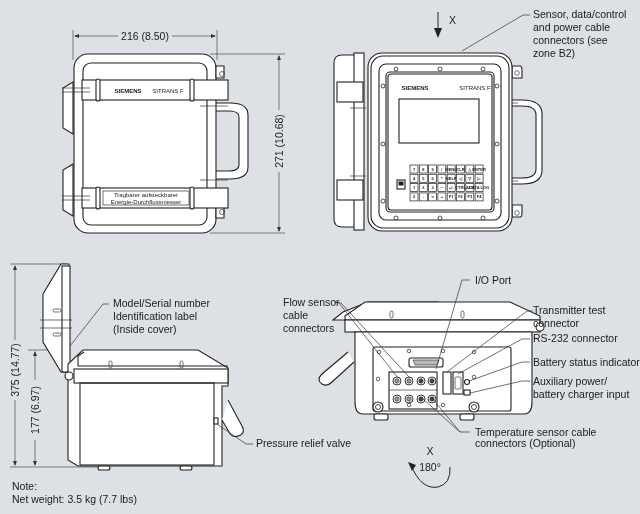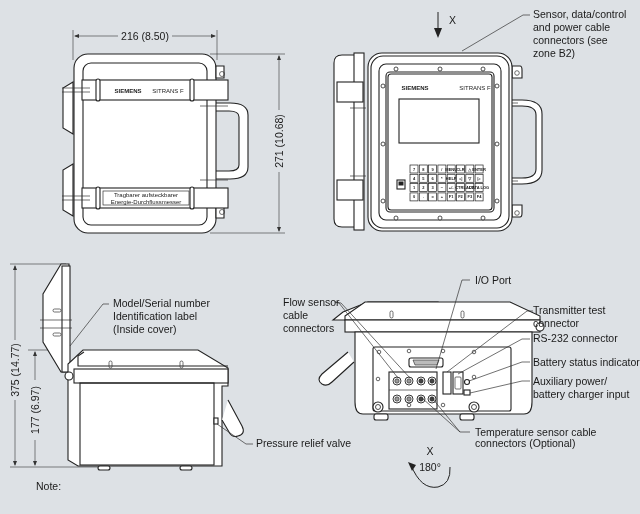--- a/index.html
+++ b/index.html
@@ -327,15 +327,16 @@
     <text class="t" x="475" y="436">Temperature sensor cable</text>
     <text class="t" x="475" y="447">connectors (Optional)</text>
 
     <text class="t" x="430" y="455" font-size="12" text-anchor="middle">X</text>
     <path class="ln" d="M411 465 q10 25 27 22 q13 -3 12 -20"></path>
     <path d="M408 462 l4 9 l4 -6 z" fill="#222"></path>
     <text class="t" x="430" y="471" font-size="9" text-anchor="middle">180°</text>
   </g>
 </svg>
 
-<div class="note" style="left:12px; top:480px;margin-left:24px;">
+<div class="note" style="left:12px; top:480px;">
   <div>Note:</div>
+  <div>Net weight: 3.5 kg (7.7 lbs)</div>
 </div>
 
 </body></html>

